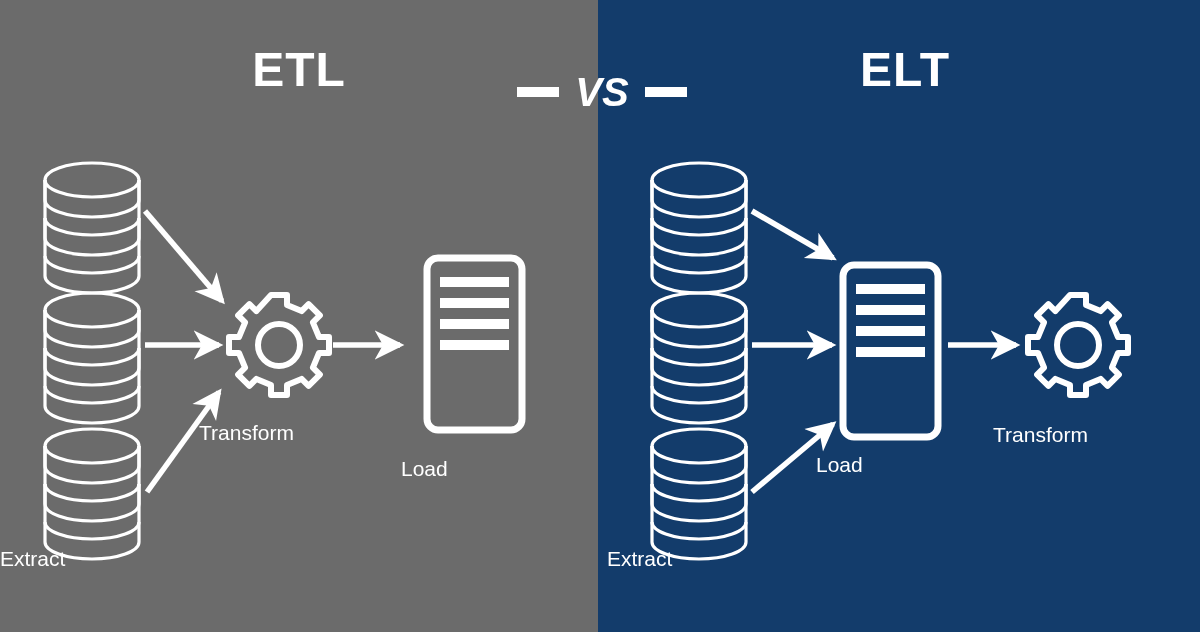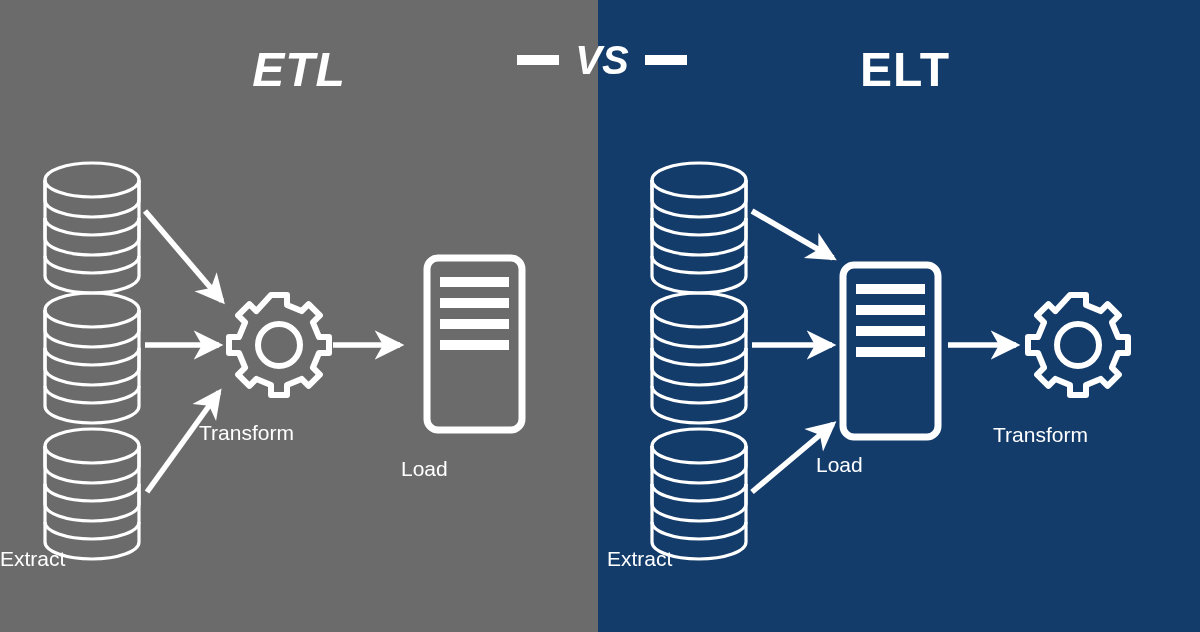--- a/index.html
+++ b/index.html
@@ -35,27 +35,27 @@
     position: absolute;
     top: 46px;
     font-size: 48px;
     font-weight: bold;
     color: #ffffff;
     letter-spacing: 1px;
     line-height: 1;
     text-align: center;
     white-space: nowrap;
   }
-  #title-etl { left: 0; width: 598px; font-style: italic; }
+  #title-etl { left: 0; width: 598px; }
   #title-elt { left: 604px; width: 602px; }
 
   #vs-divider {
     position: absolute;
     left: 516px;
-    top: 36px;
+    top: 68px;
     width: 172px;
     height: 48px;
     display: flex;
     align-items: center;
     justify-content: center;
     gap: 16px;
     z-index: 5;
   }
   .vs-dash {
     display: block;

